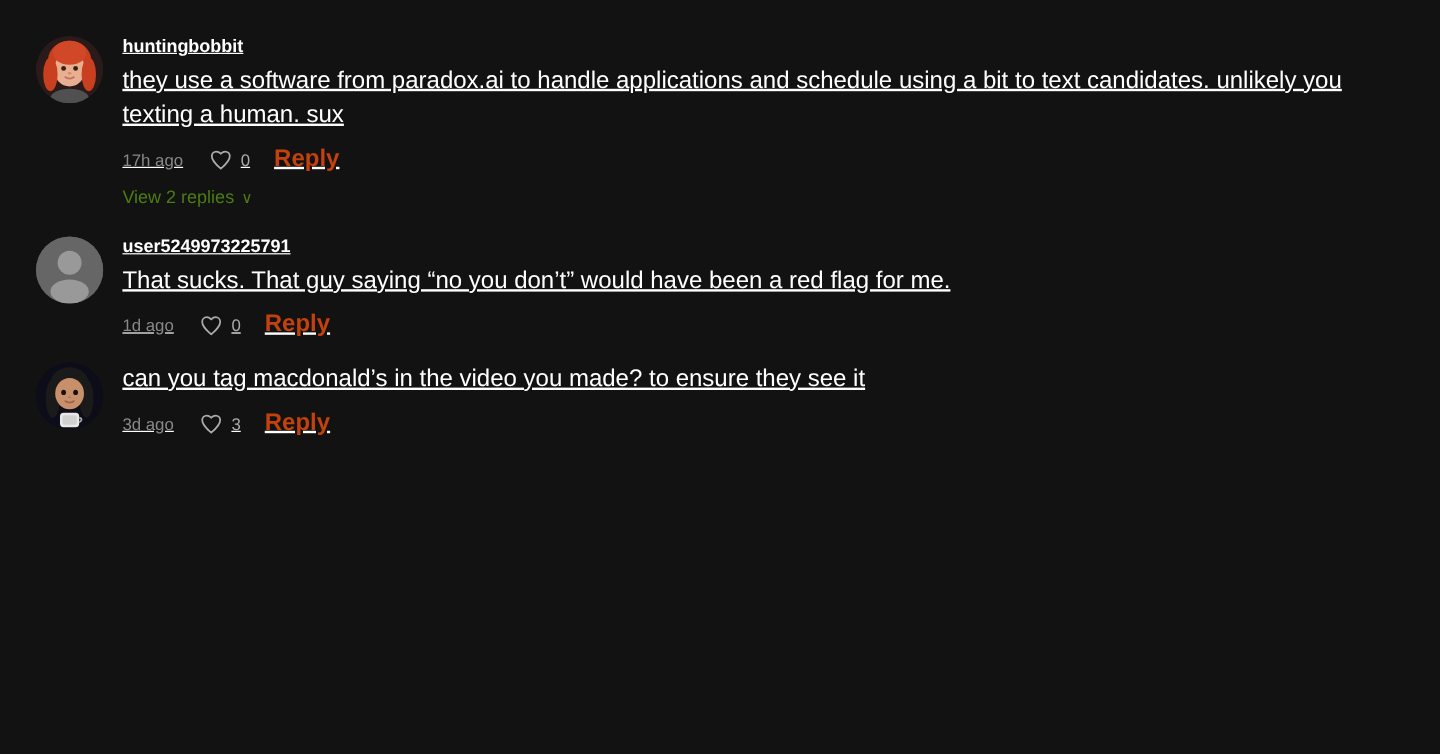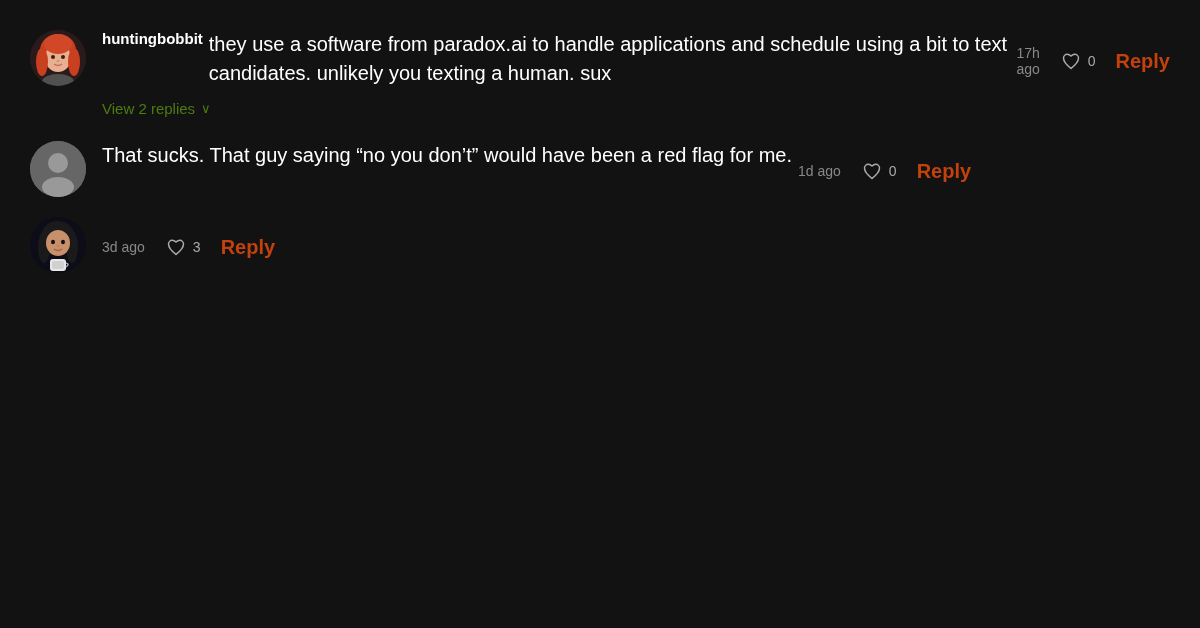--- a/index.html
+++ b/index.html
@@ -18,21 +18,23 @@
     .comment-block {
       display: flex;
       gap: 16px;
       margin-bottom: 10px;
       padding-top: 10px;
     }
 
     .comment-content {
       flex: 1;
       display: flex;
+      flex-direction: column;
       gap: 6px;
+      text-decoration: underline;
     }
 
     .username {
       font-size: 15px;
       font-weight: 600;
       color: #ffffff;
     }
 
     .comment-text {
       font-size: 20px;
@@ -191,20 +193,21 @@
 <div class="comment-block">
   <div class="avatar-user">
     <svg viewBox="0 0 56 56" width="56" height="56" xmlns="http://www.w3.org/2000/svg">
       <circle cx="28" cy="28" r="28" fill="#666"></circle>
       <circle cx="28" cy="22" r="10" fill="#999"></circle>
       <ellipse cx="28" cy="46" rx="16" ry="10" fill="#999"></ellipse>
     </svg>
   </div>
 
   <div class="comment-content">
+    <span class="username">user5249973225791</span>
     <span class="comment-text">That sucks. That guy saying “no you don’t” would have been a red flag for me.</span>
     <div class="comment-meta">
       <span class="timestamp">1d ago</span>
       <div class="like-area">
         <span class="heart-icon">
           <svg viewBox="0 0 24 24" xmlns="http://www.w3.org/2000/svg">
             <path d="M12 21C12 21 3 14 3 8.5C3 6 5 4 7.5 4C9.24 4 10.91 5.01 12 6.08C13.09 5.01 14.76 4 16.5 4C19 4 21 6 21 8.5C21 14 12 21 12 21Z"></path>
           </svg>
         </span>
         <span>0</span>
@@ -233,20 +236,21 @@
 
       <path d="M24 32 Q28 35 32 32" stroke="#a06050" stroke-width="1.5" fill="none"></path>
 
       <rect x="20" y="42" width="16" height="12" rx="3" fill="#e8e8e8"></rect>
       <rect x="22" y="44" width="12" height="8" rx="2" fill="#d0d0d0"></rect>
       <path d="M36 46 Q40 47 36 50" stroke="#aaa" stroke-width="1.5" fill="none"></path>
     </svg>
   </div>
 
   <div class="comment-content">
+    <span class="comment-text">can you tag macdonald’s in the video you made? to ensure they see it</span>
     <div class="comment-meta">
       <span class="timestamp">3d ago</span>
       <div class="like-area">
         <span class="heart-icon">
           <svg viewBox="0 0 24 24" xmlns="http://www.w3.org/2000/svg">
             <path d="M12 21C12 21 3 14 3 8.5C3 6 5 4 7.5 4C9.24 4 10.91 5.01 12 6.08C13.09 5.01 14.76 4 16.5 4C19 4 21 6 21 8.5C21 14 12 21 12 21Z"></path>
           </svg>
         </span>
         <span>3</span>
       </div>

